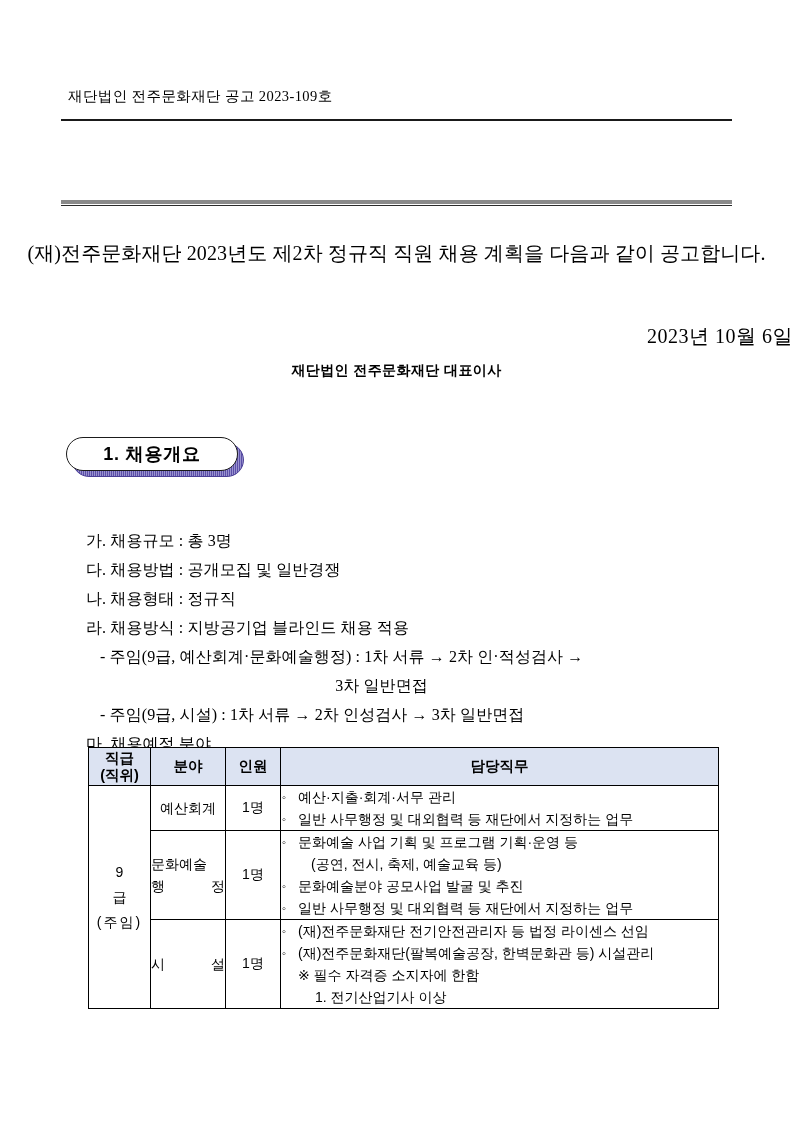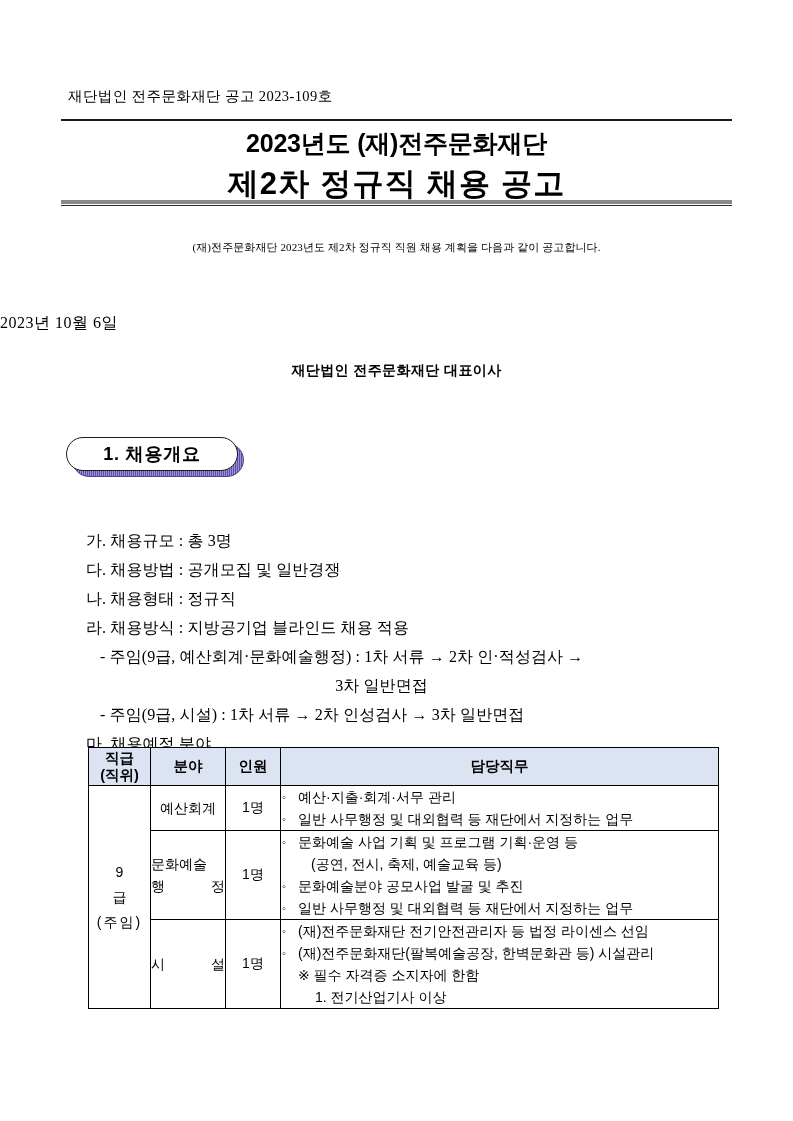--- a/index.html
+++ b/index.html
@@ -81,32 +81,32 @@
     background: #2b2b2b;
   }
 
   
   .intro {
     position: absolute;
     left: 0;
     top: 240px;
     width: 793px;
     text-align: center;
-    font-size: 11px;
+    font-size: 20px;
     letter-spacing: 0.1px;
   }
 
   
   .date-line {
     position: absolute;
     left: 0;
-    top: 313px;
-    width: 793px;
-    text-align: left;
-    font-size: 16px;
+    top: 323px;
+    width: 793px;
+    text-align: right;
+    font-size: 20px;
     letter-spacing: 0.5px;
   }
   .signature {
     position: absolute;
     left: 0;
     top: 362px;
     width: 793px;
     text-align: center;
     font-family: "Liberation Sans", "DejaVu Sans", sans-serif;
     font-weight: bold;
@@ -266,24 +266,20 @@
   }
 </style>
 </head>
 <body>
 
 <div class="page">
 
   <div class="doc-number">재단법인 전주문화재단 공고 2023-109호</div>
   <div class="rule-top"></div>
 
-  <div class="title-block">
-    <div class="title-line1">2023년도 (재)전주문화재단</div>
-    <div class="title-line2">제2차 정규직 채용 공고</div>
-  </div>
 
   <div class="rule-thick"></div>
   <div class="rule-thin"></div>
 
   <div class="intro">(재)전주문화재단 2023년도 제2차 정규직 직원 채용 계획을 다음과 같이 공고합니다.</div>
 
   <div class="date-line">2023년  10월  6일</div>
   <div class="signature">재단법인 전주문화재단 대표이사</div>
 
   <div class="badge-wrap">

